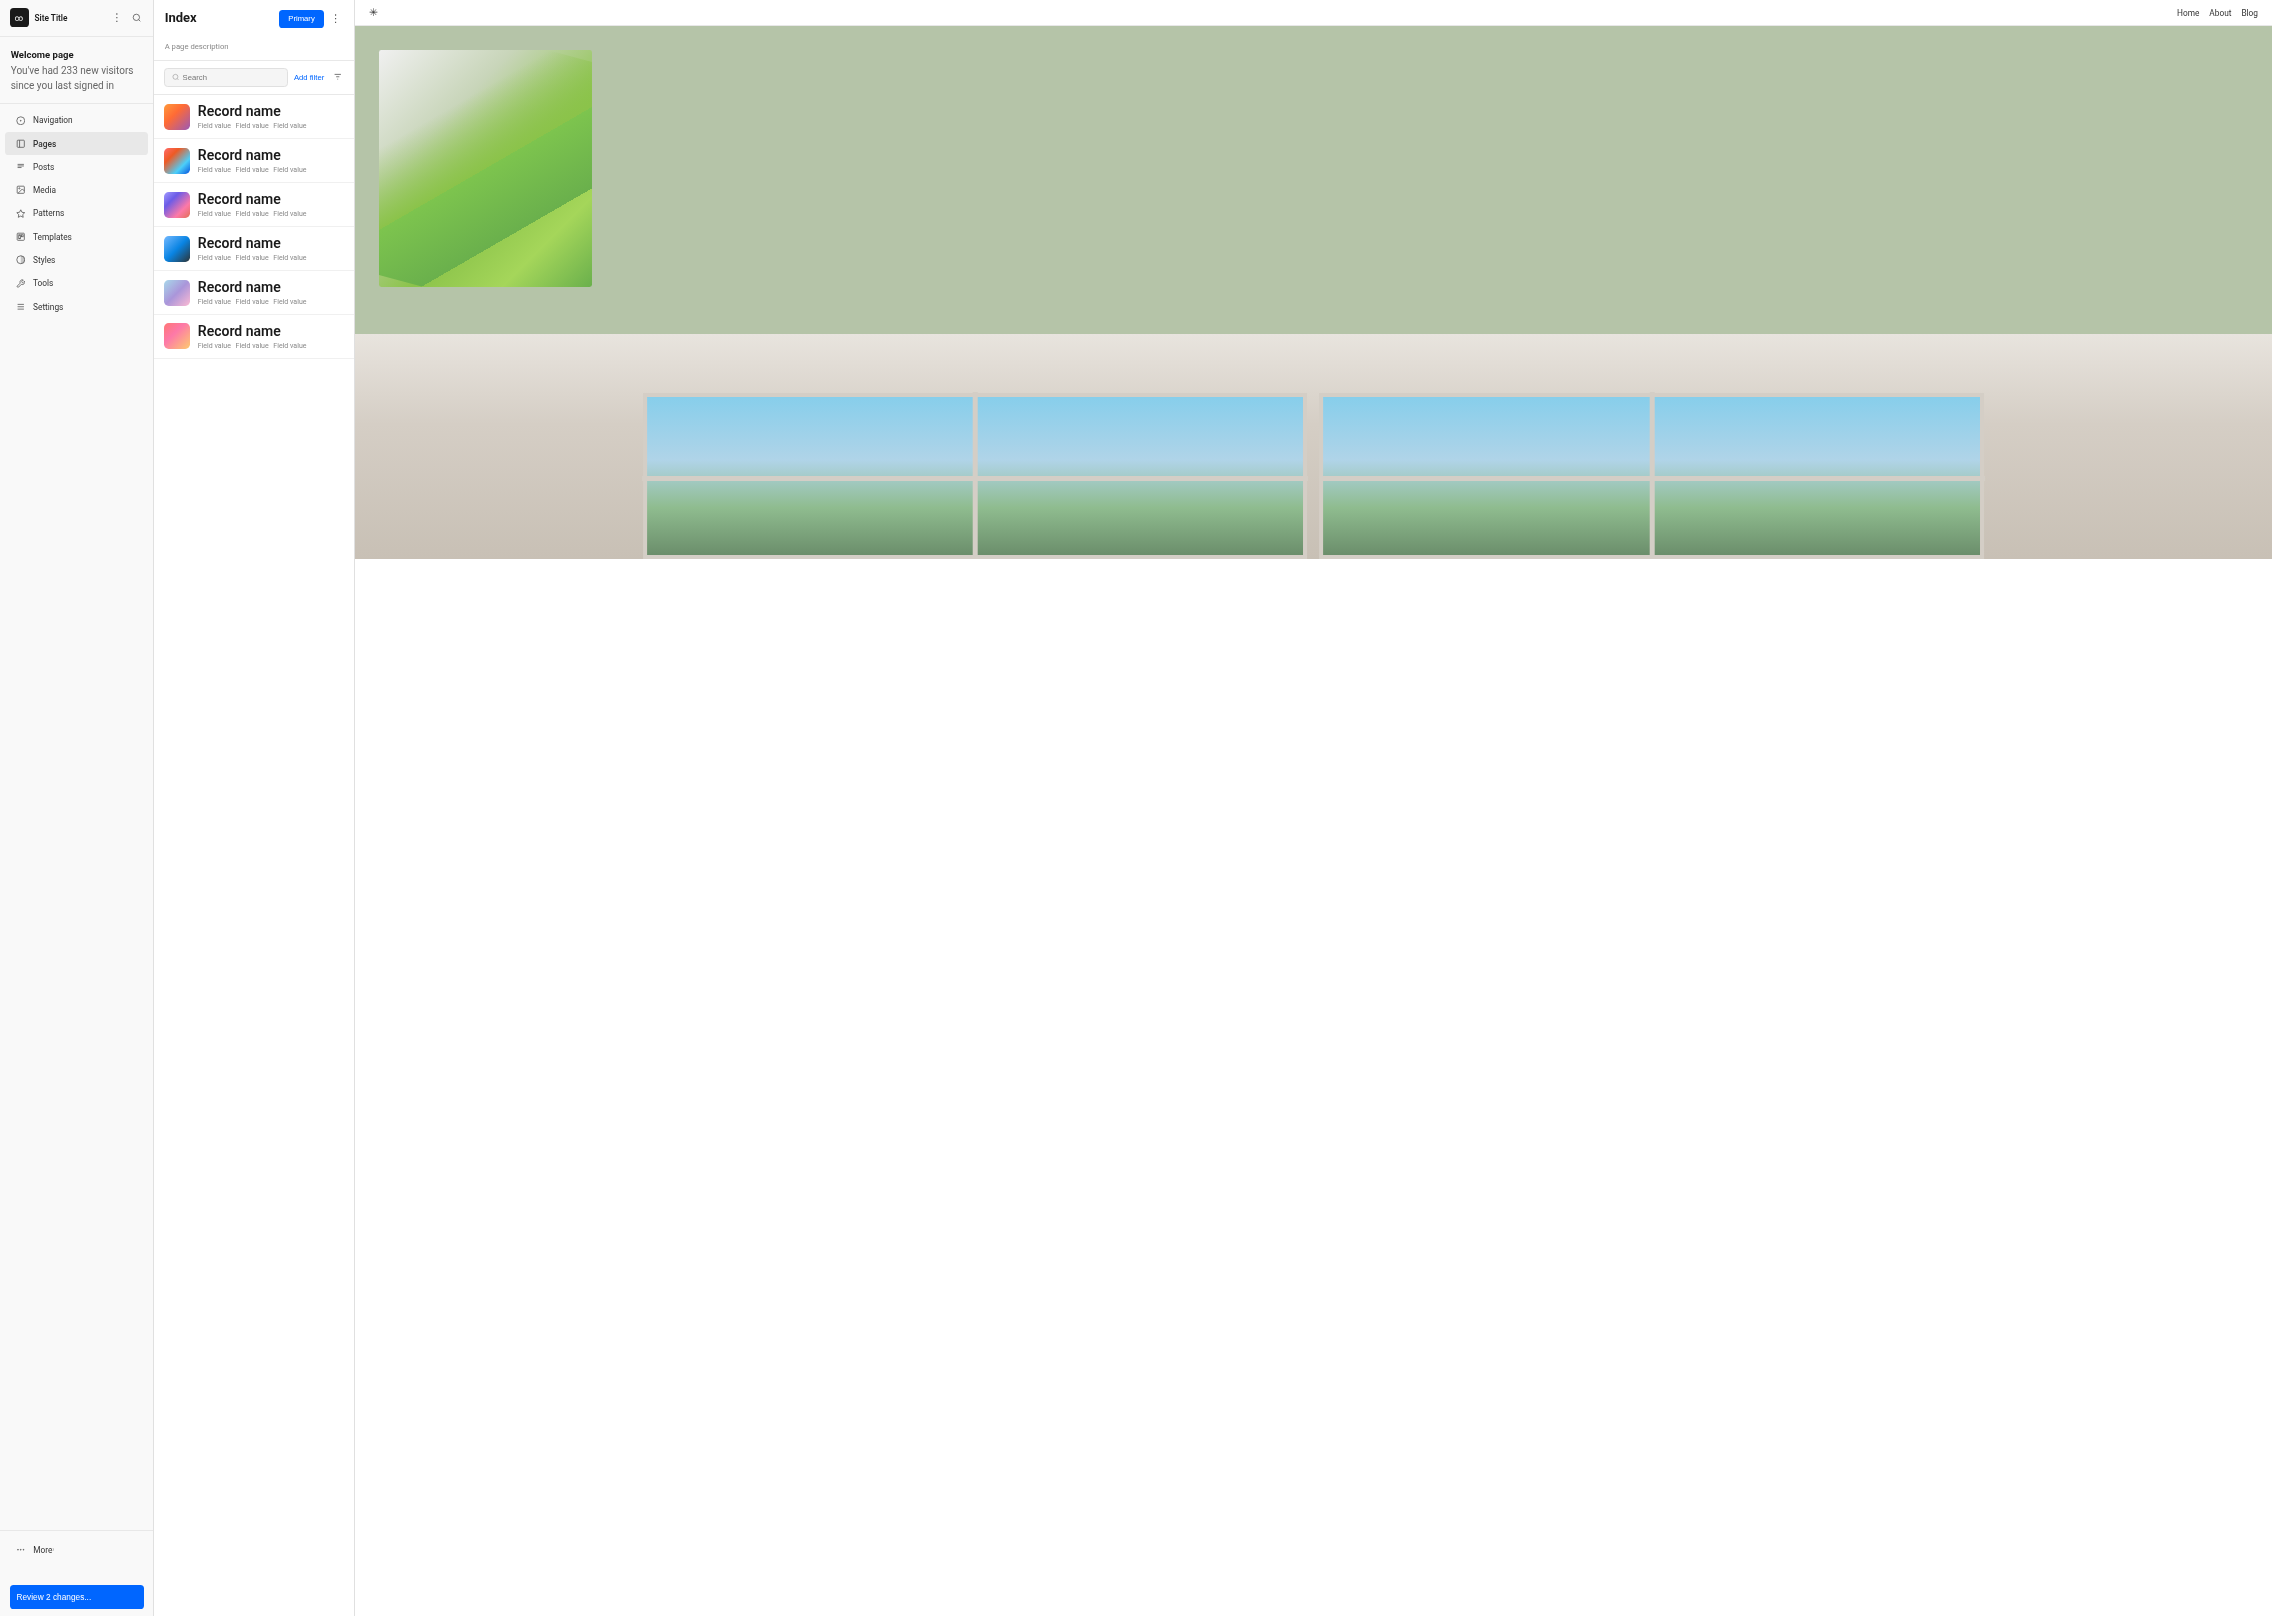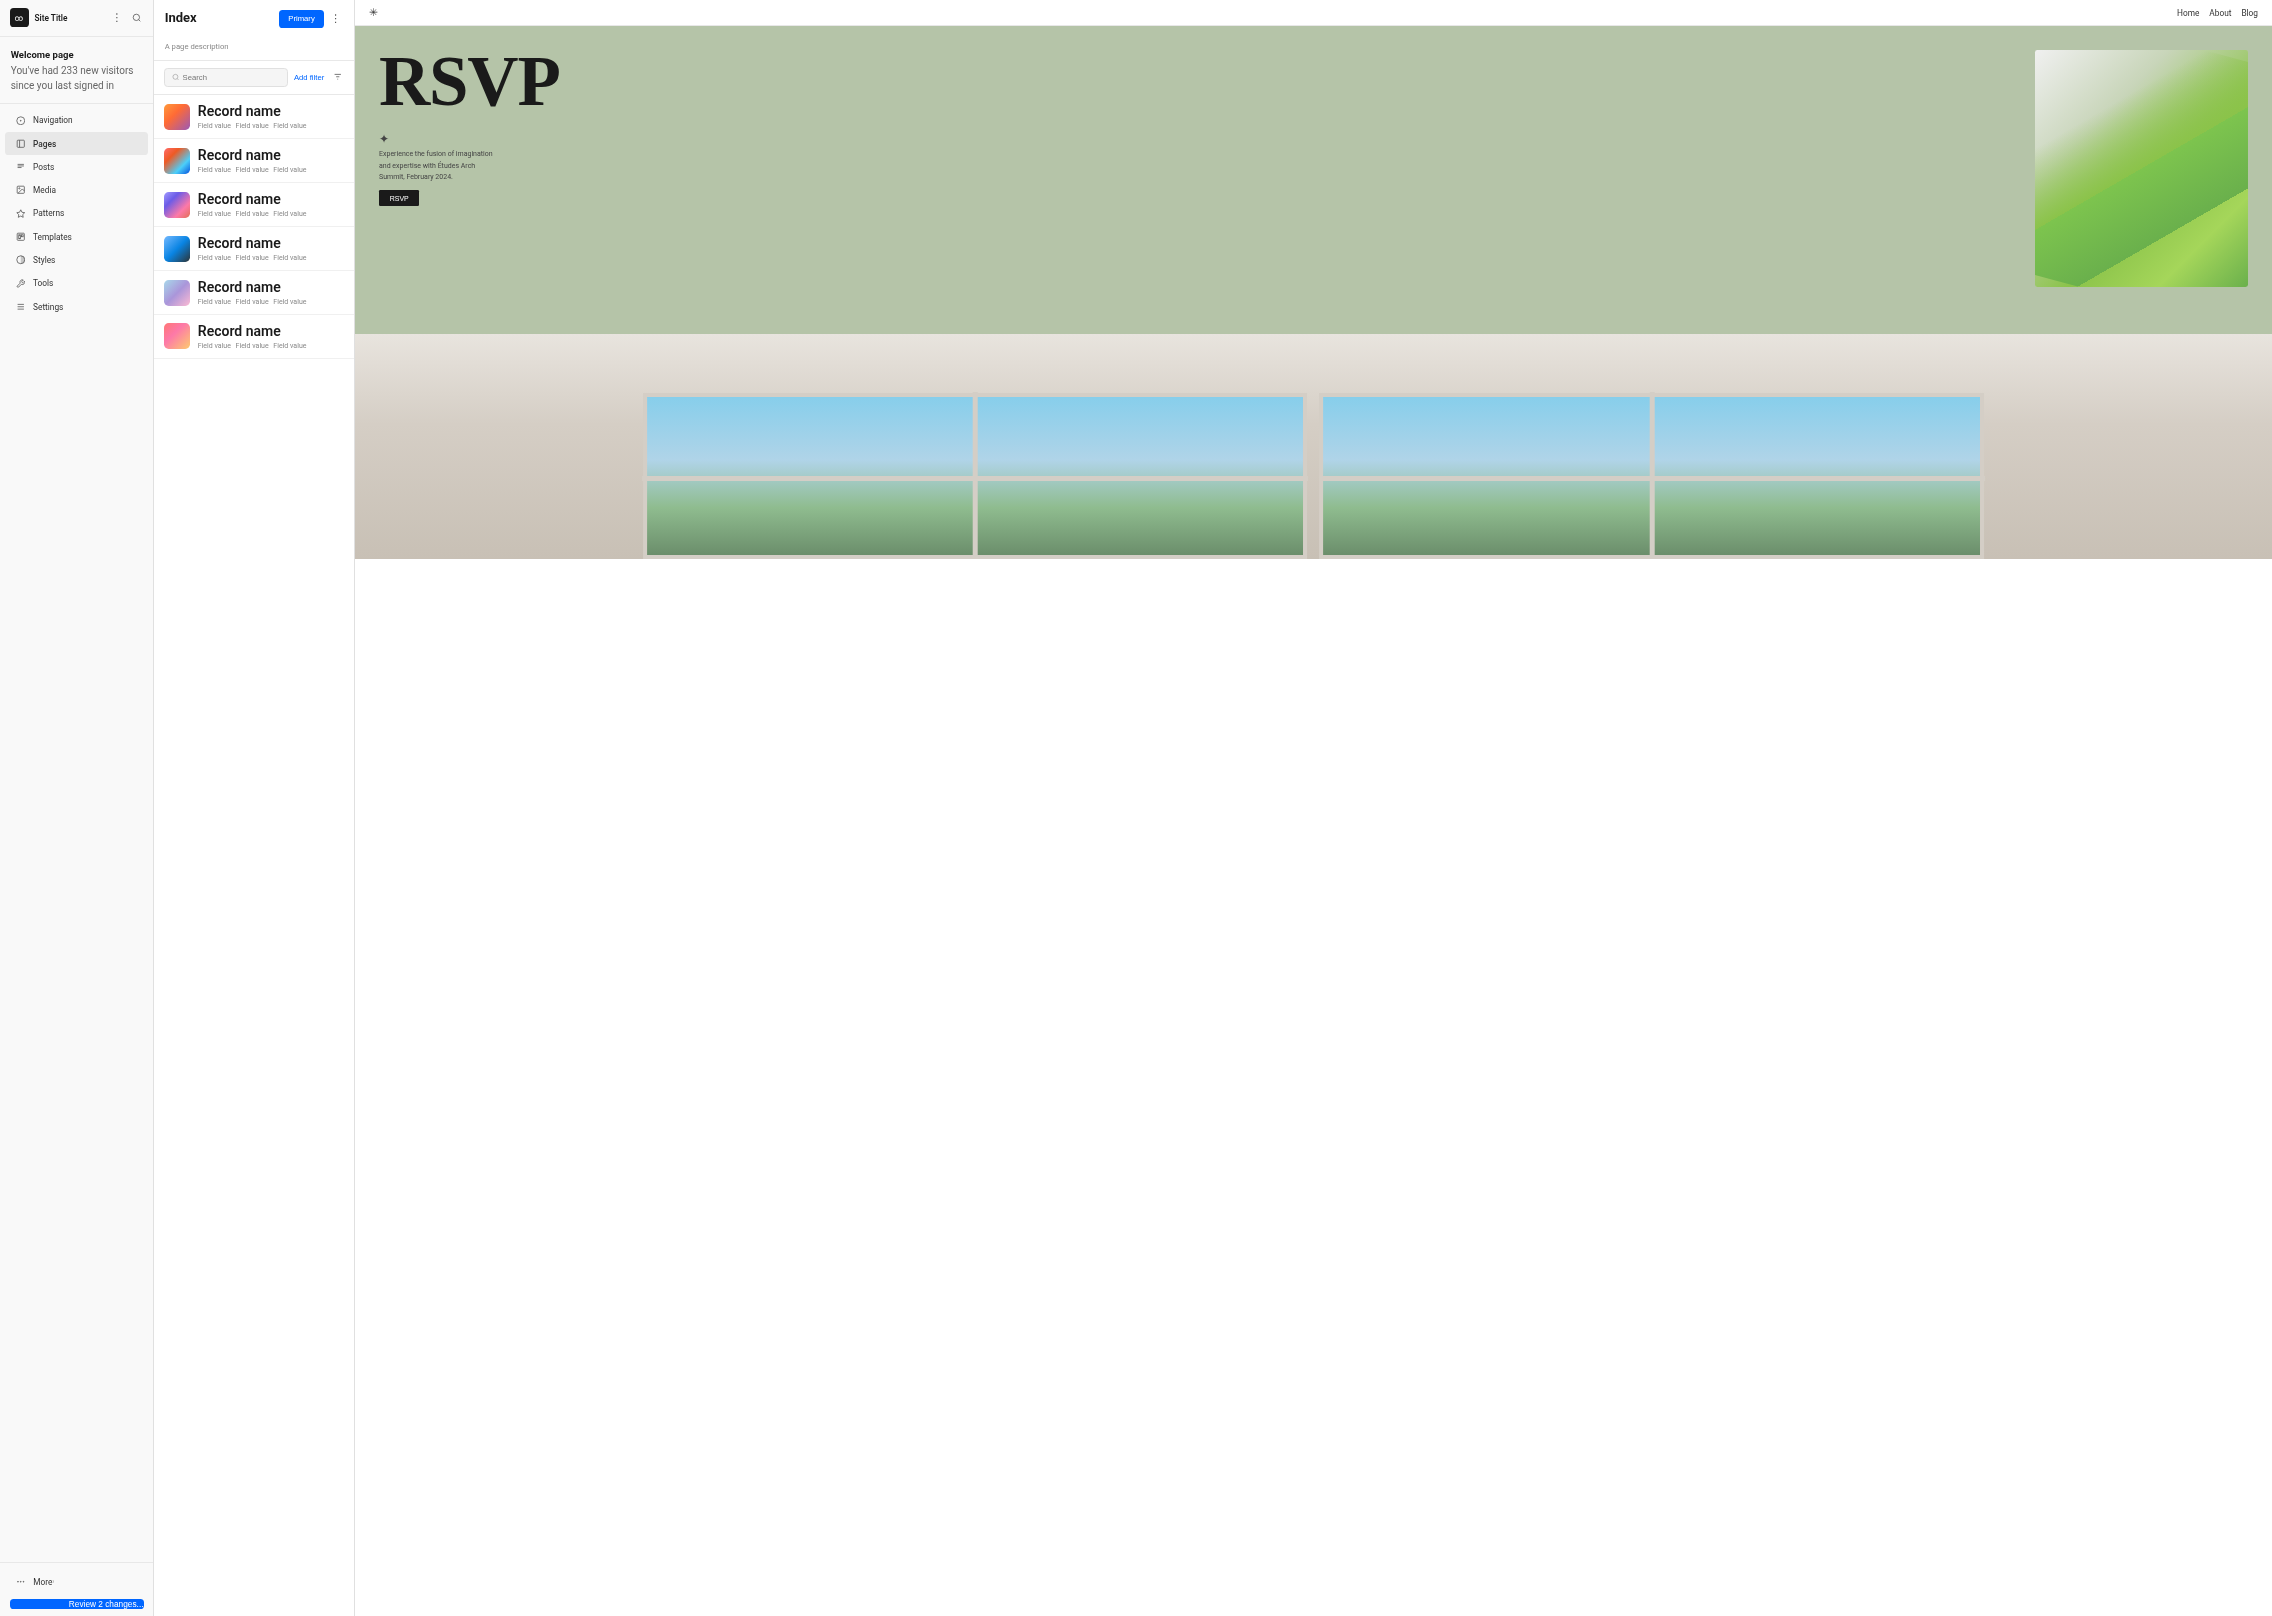--- a/index.html
+++ b/index.html
@@ -138,26 +138,26 @@
       gap: 7px;
     }
 
     .review-btn {
       display: block;
       width: 100%;
       background: #0066ff;
       color: white;
       border: none;
       border-radius: 3.6px;
-      padding: 0;
+      padding: 7px;
       font-size: 8.3px;
       font-weight: 500;
       cursor: pointer;
-      margin-top: 6px;
-      text-align: right;
+      margin-top: 24px;
+      text-align: left;
     }
 
     
     .content-panel {
       width: 201px;
       min-width: 201px;
       background: #ffffff;
       display: flex;
       flex-direction: column;
       border-right: 0.6px solid #e0e0e0;
@@ -754,28 +754,20 @@
     <div class="preview-nav-links">
       <span class="preview-nav-link">Home</span>
       <span class="preview-nav-link">About</span>
       <span class="preview-nav-link">Blog</span>
     </div>
   </div>
 
   <div class="preview-content">
 
     <div class="rsvp-section">
-      <div class="rsvp-text-col">
-        <div class="rsvp-big-text">RSVP</div>
-        <div class="rsvp-bottom-info">
-          <div class="rsvp-asterisk">✦</div>
-          <div class="rsvp-desc">Experience the fusion of imagination and expertise with Études Arch Summit, February 2024.</div>
-          <button class="rsvp-button">RSVP</button>
-        </div>
-      </div>
 
       <div class="rsvp-image-col">
         <div class="rsvp-image-placeholder"></div>
       </div>
     </div>
 
     <div class="room-section">
       <div class="room-bg">
         <div class="room-windows">
           <div class="window-frame"></div>

